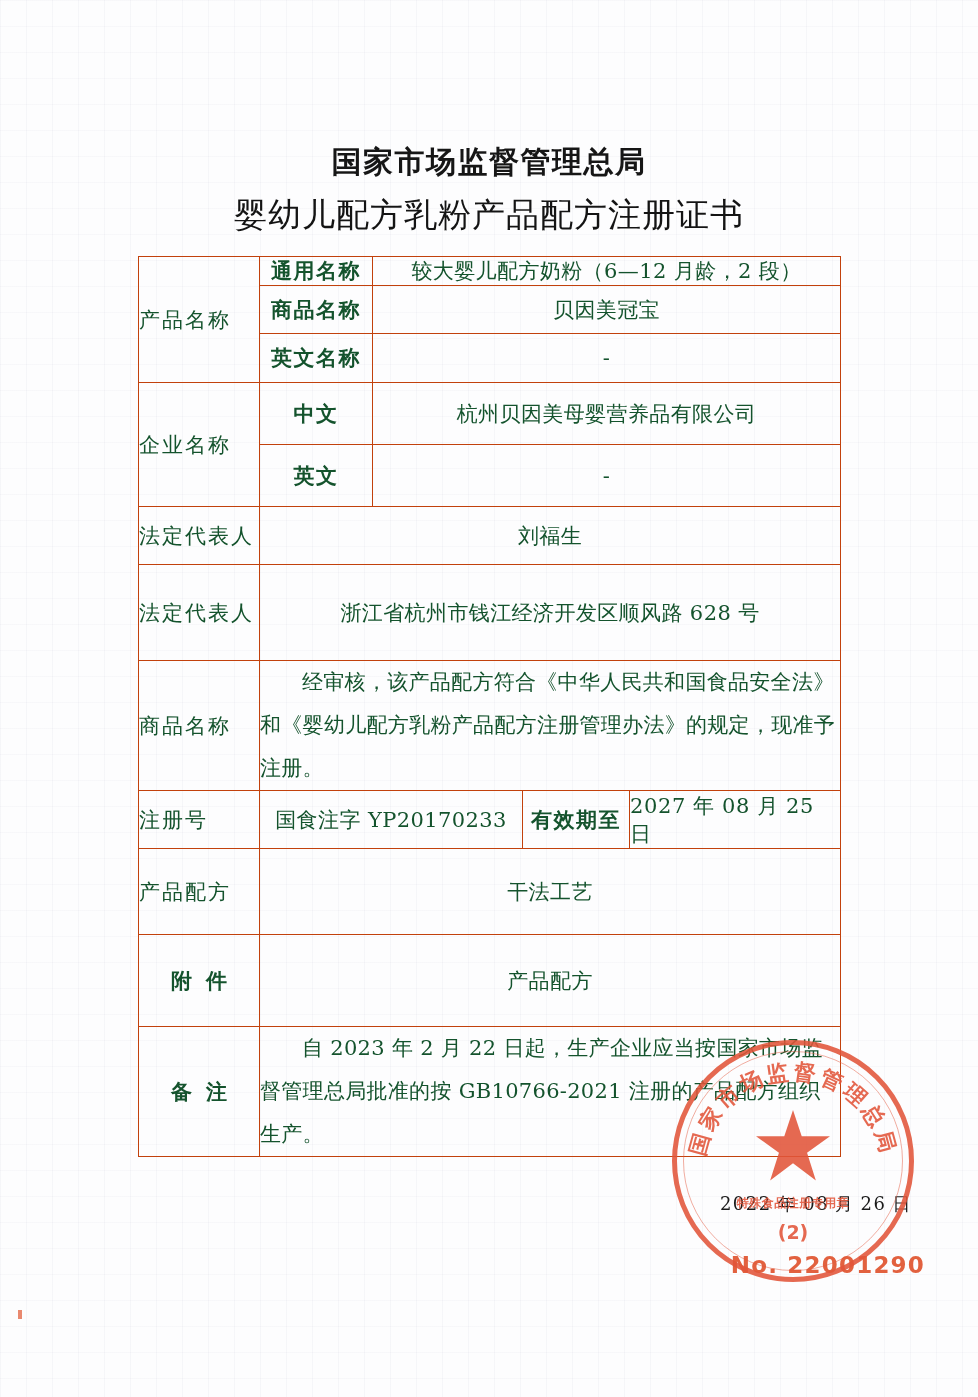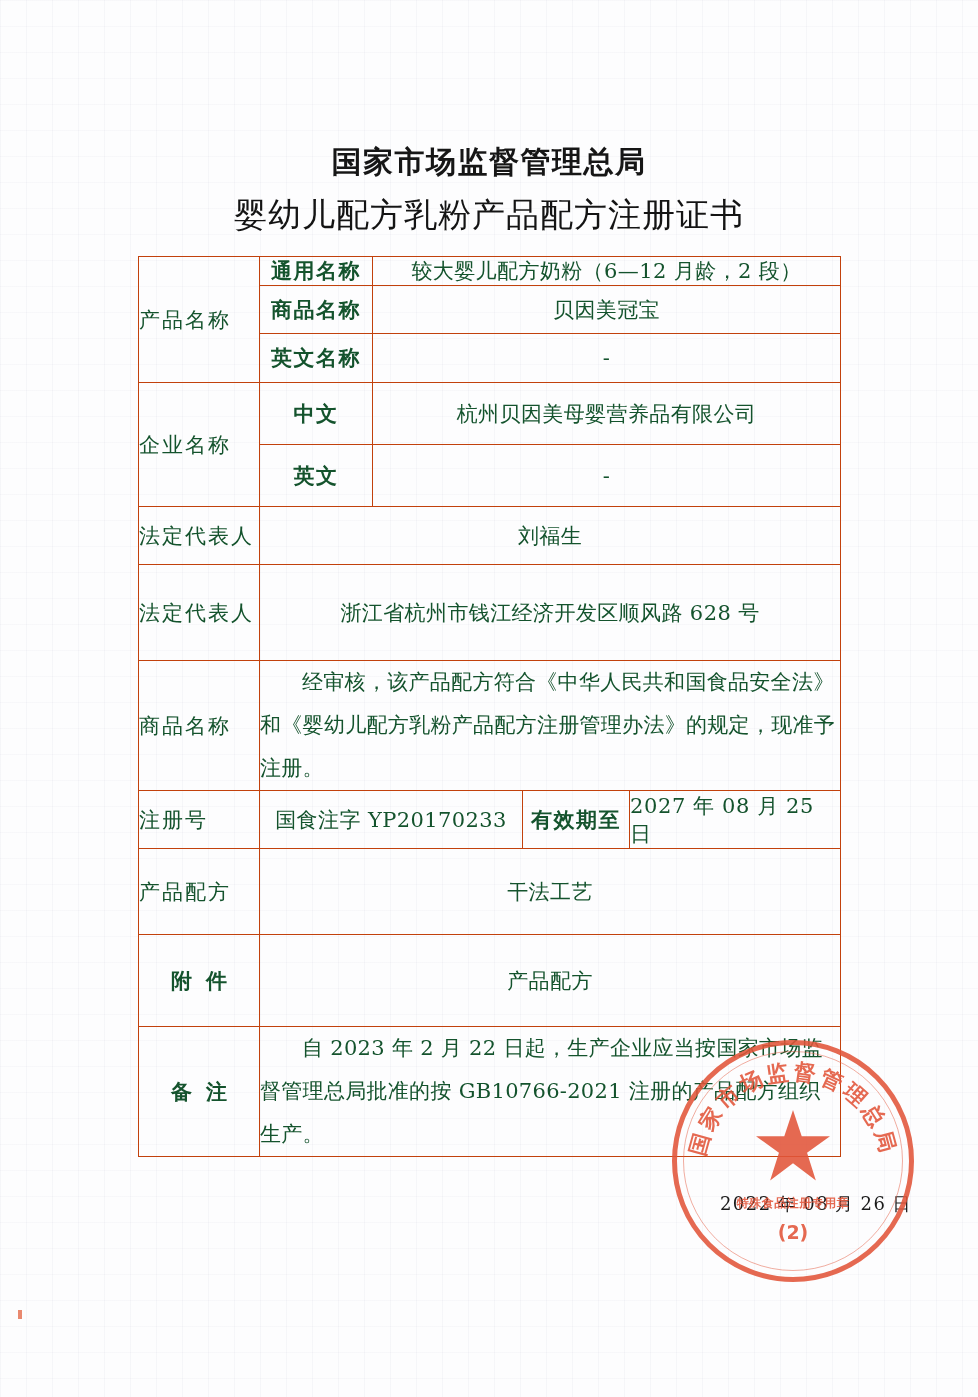--- a/index.html
+++ b/index.html
@@ -312,16 +312,17 @@
         <text>
           <textPath href="#arcpath" startOffset="50%" text-anchor="middle">国家市场监督管理总局</textPath>
         </text>
       </svg>
     </div>
     <div class="seal-star"></div>
     <div class="seal-bottom-text">特殊食品注册专用章</div>
     <div class="seal-num">(2)</div>
   </div>
 
+  <div class="serial-no">No. 22001290</div>
 
   <div class="stray-mark"></div>
 
 </div>
 
 </body></html>

